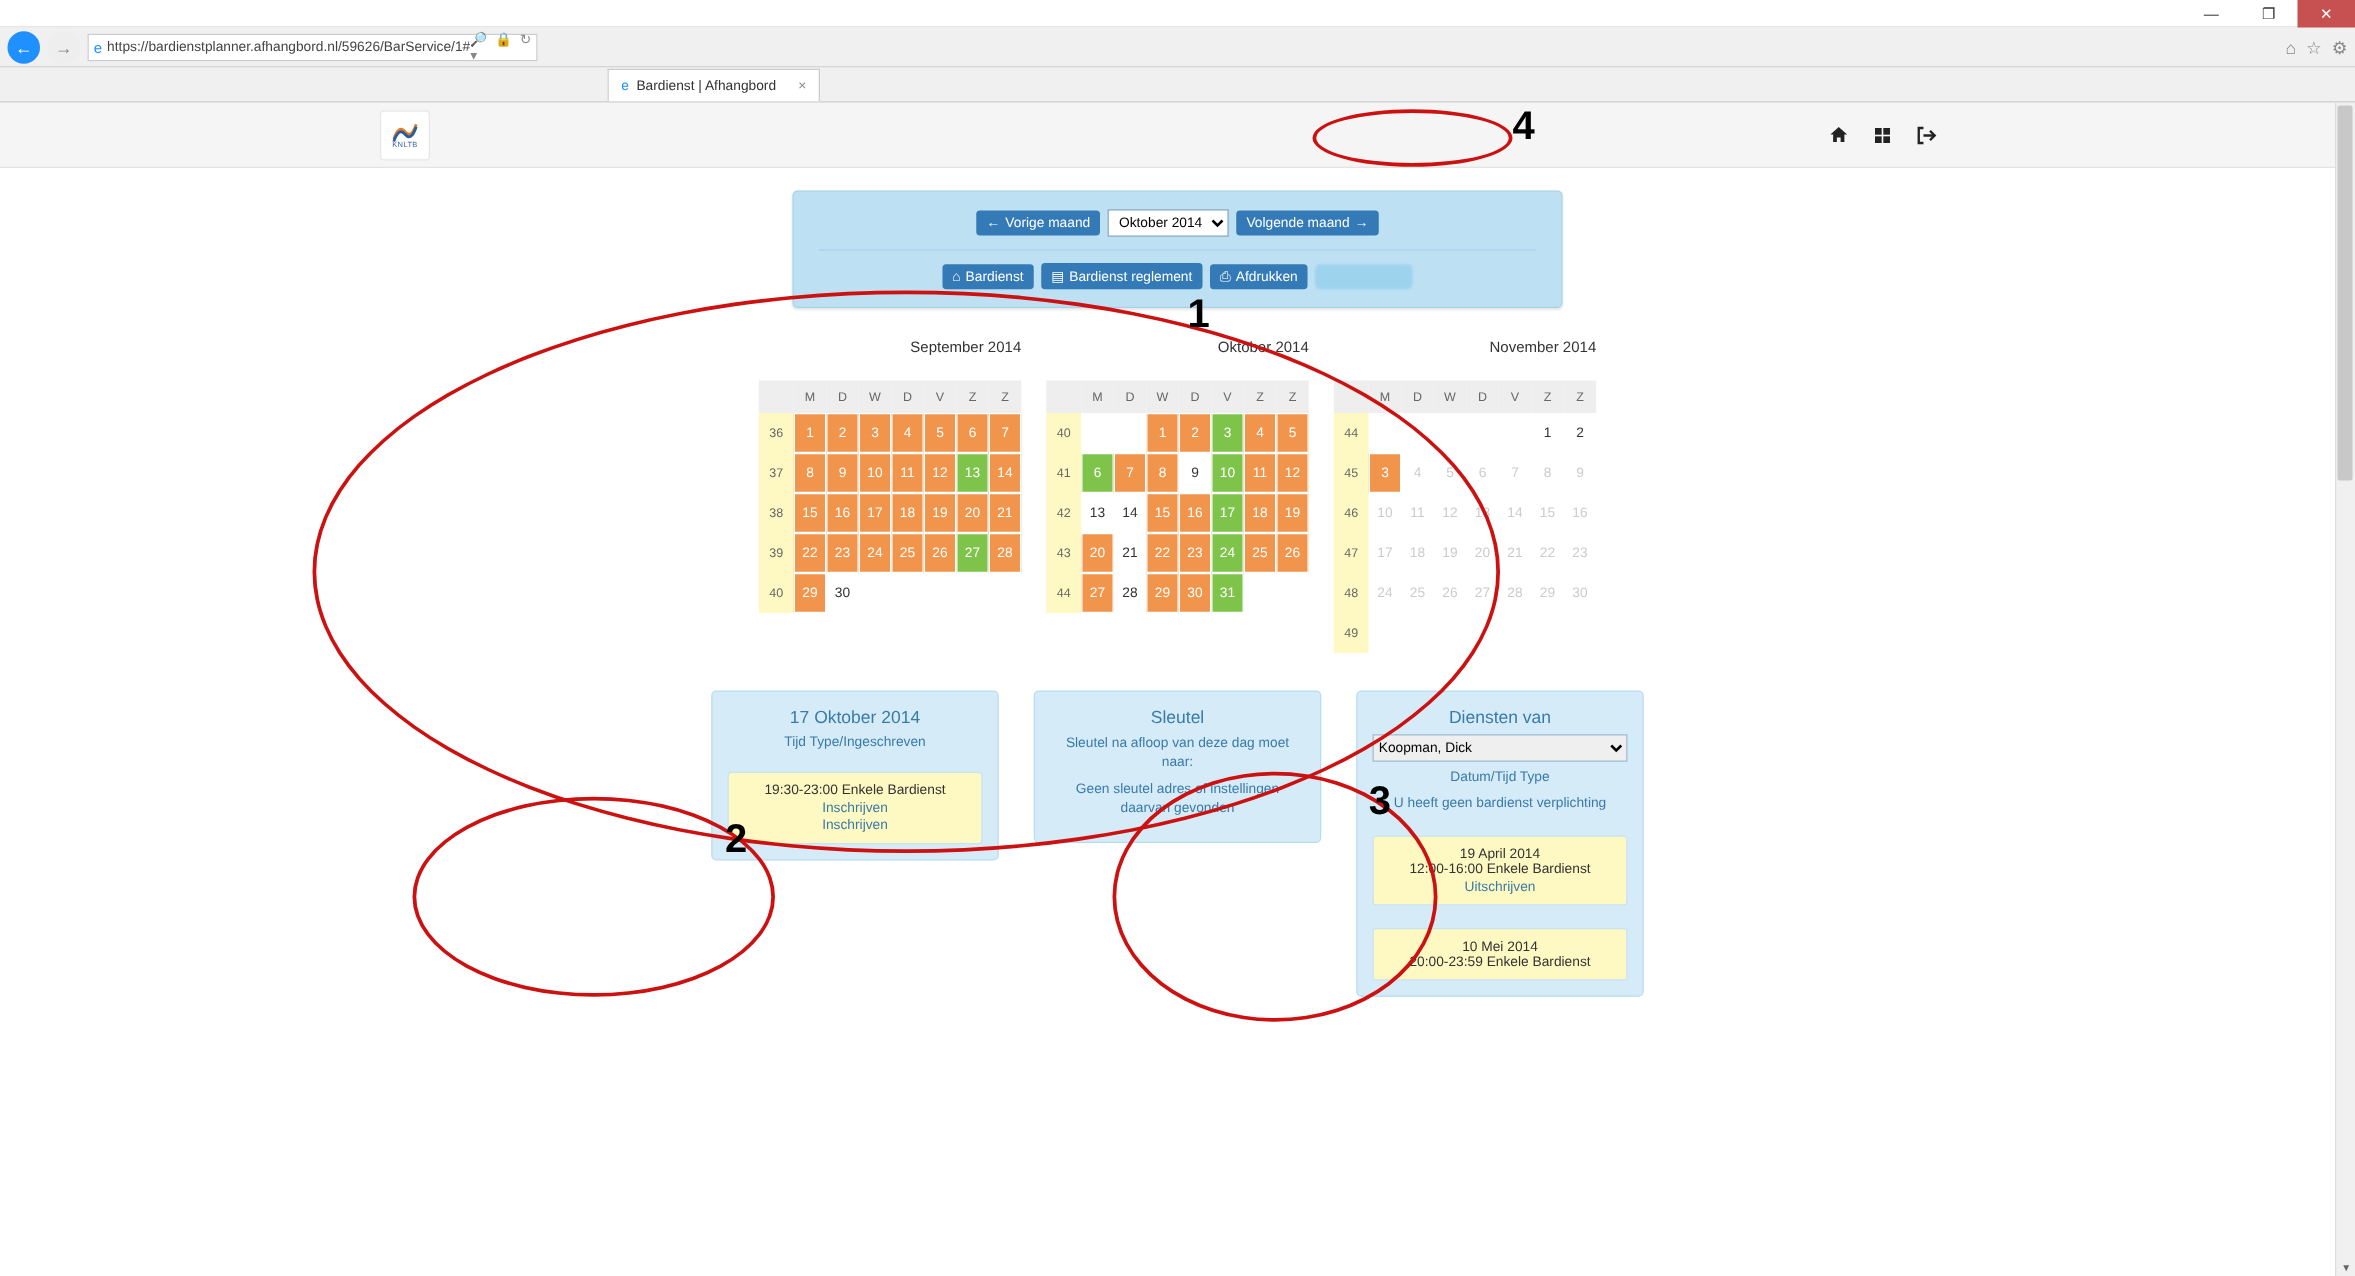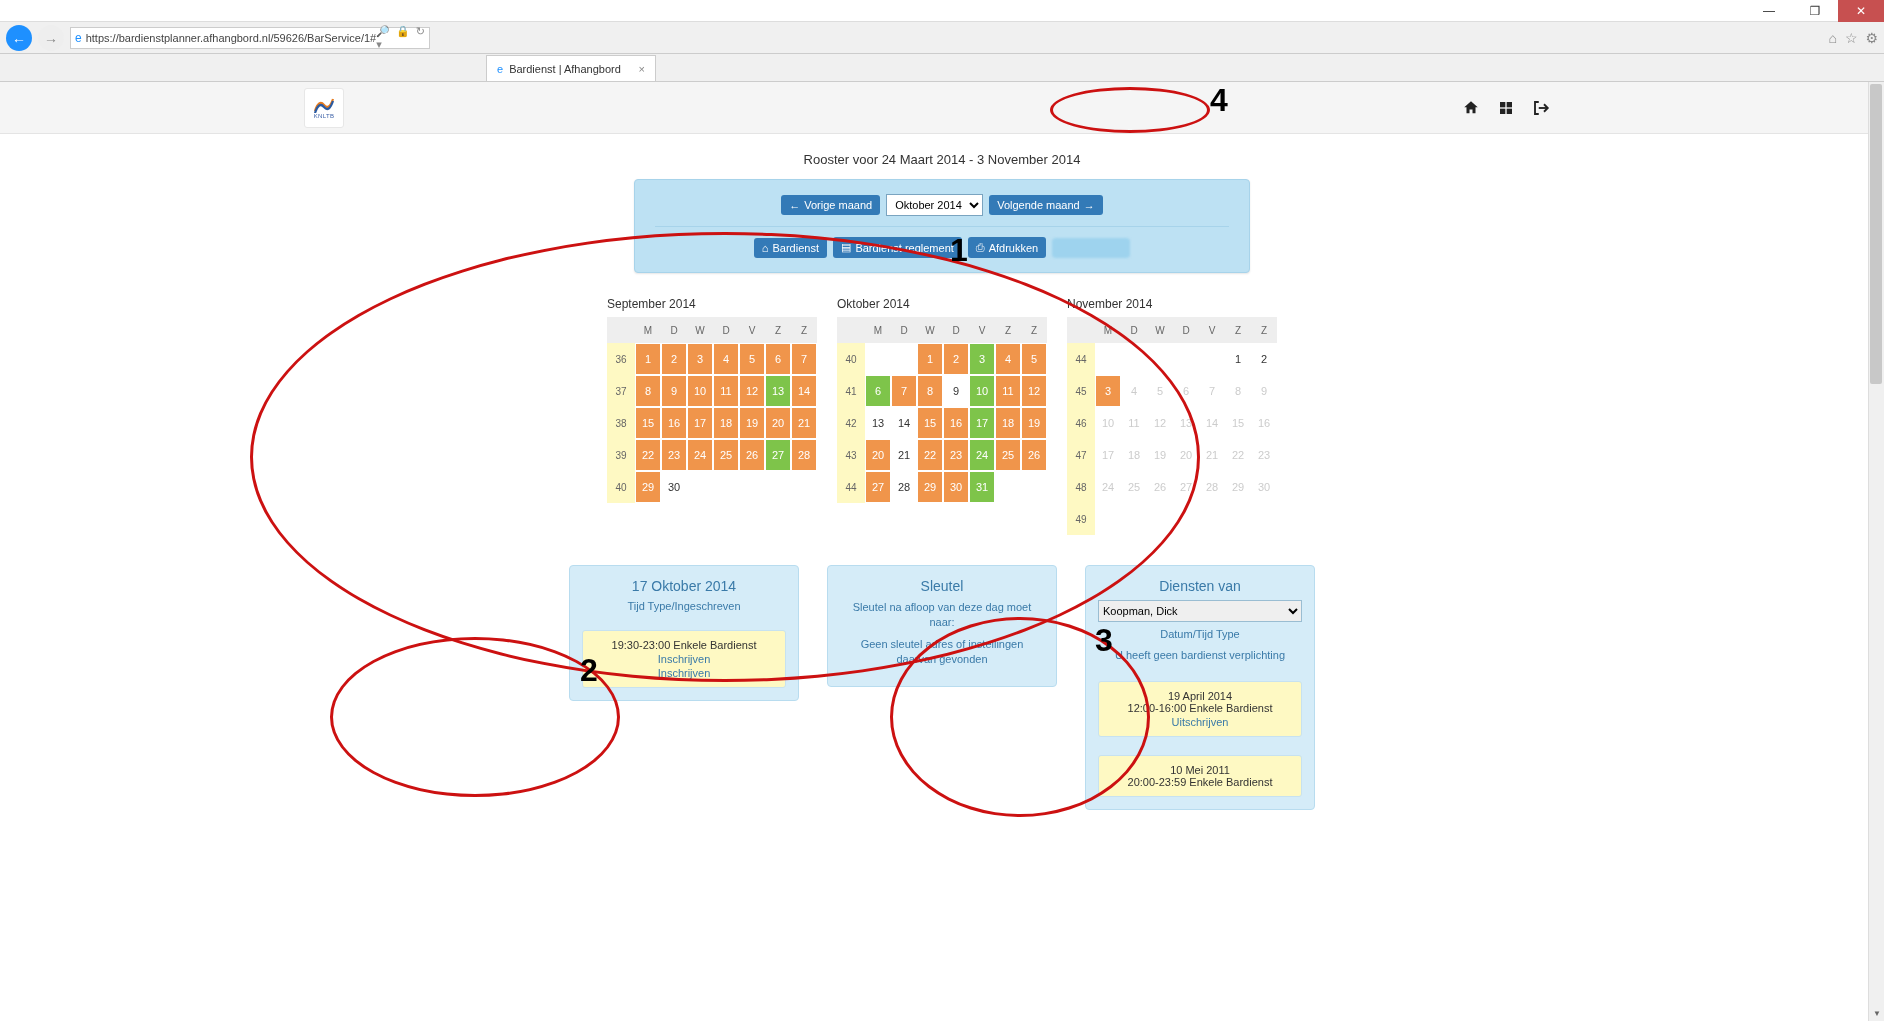--- a/index.html
+++ b/index.html
@@ -31,21 +31,21 @@
 .subtitle{text-align:center;font-size:13px;color:#333;margin-bottom:12px}
 .toolbar{background:#bde1f3;border:1px solid #a7d3ea;border-radius:4px;padding:14px 10px;margin:0 292px 24px;box-shadow:0 1px 2px rgba(0,0,0,.1)}
 .toolbar-row{display:flex;justify-content:center;align-items:center;gap:6px;margin-bottom:10px}
 .toolbar-row:last-child{margin-bottom:0}
 .toolbar hr{border:none;border-top:1px solid #a7d3ea;margin:4px 10px 10px}
 .btn{background:#337ab7;color:#fff;border:none;padding:4px 8px;font-size:11px;border-radius:3px;display:inline-flex;align-items:center;gap:4px}
 .sel{border:1px solid #7aa4c0;font-size:11px;height:22px;padding:0 4px;background:#fff}
 .smudge{width:78px;height:20px;background:#9ed3ee;border-radius:4px;filter:blur(1px)}
 .calendars{display:flex;justify-content:center;gap:20px;margin-bottom:30px}
 .cal{width:210px}
-.cal-title{text-align:left;font-size:12px;color:#333;margin-bottom:6px}
+.cal-title{text-align:right;font-size:12px;color:#333;margin-bottom:20px}
 .cal-grid{display:grid;grid-template-columns:28px repeat(7,26px)}
 .cal-head{background:#eee;height:26px;display:flex;align-items:center;justify-content:center;font-size:10px;color:#666}
 .cal-wk{background:#fef9c3;height:32px;display:flex;align-items:center;justify-content:center;font-size:10px;color:#666}
 .cal-cell{height:32px;display:flex;align-items:center;justify-content:center;font-size:11px;border:1px solid #fff}
 .c-orange{background:#f0954b;color:#fff}
 .c-green{background:#7ec44a;color:#fff}
 .c-plain{background:#fff;color:#333}
 .c-muted{background:#fff;color:#ccc}
 .c-empty{background:#fff}
 .panels{display:flex;justify-content:center;gap:28px;align-items:flex-start}
@@ -130,21 +130,20 @@
             <svg width="18" height="18" viewBox="0 0 24 24" fill="none" stroke="#222" stroke-width="2.5">
               <path d="M9 4h-5v16h5"></path>
               <path d="M16 7l5 5-5 5"></path>
               <path d="M21 12H9"></path>
             </svg>
           </span>
     </div>
   </div>
 
   <div class="main">
-    <div class="subtitle">Rooster voor 24 Maart 2014 - 3 November 2014</div>
 
     <div class="toolbar">
       <div class="toolbar-row">
         <button class="btn">← <span>Vorige maand</span></button>
         <select class="sel"><option>Oktober 2014</option></select>
         <button class="btn"><span>Volgende maand</span> →</button>
       </div>
       <hr>
       <div class="toolbar-row">
         <button class="btn">
@@ -355,21 +354,21 @@
         <select><option>Koopman, Dick</option></select>
         <div class="subh">Datum/Tijd Type</div>
         <div class="txt">U heeft geen bardienst verplichting</div>
         <div id="svc-items">
               <div class="white-box">
                 <div class="line">19 April 2014</div>
                 <div class="line">12:00-16:00 Enkele Bardienst</div>
                 <div class="link">Uitschrijven</div>
               </div>
               <div class="white-box">
-                <div class="line">10 Mei 2011</div>
+                <div class="line">10 Mei 2014</div>
                 <div class="line">20:00-23:59 Enkele Bardienst</div>
               </div>
             </div>
       </div>
     </div>
   </div>
 
   <div class="ellipse" style="left:250px;top:150px;width:950px;height:450px"></div>
   <div class="annot num" style="left:950px;top:150px">1</div>
   <div class="ellipse" style="left:330px;top:555px;width:290px;height:160px"></div>

